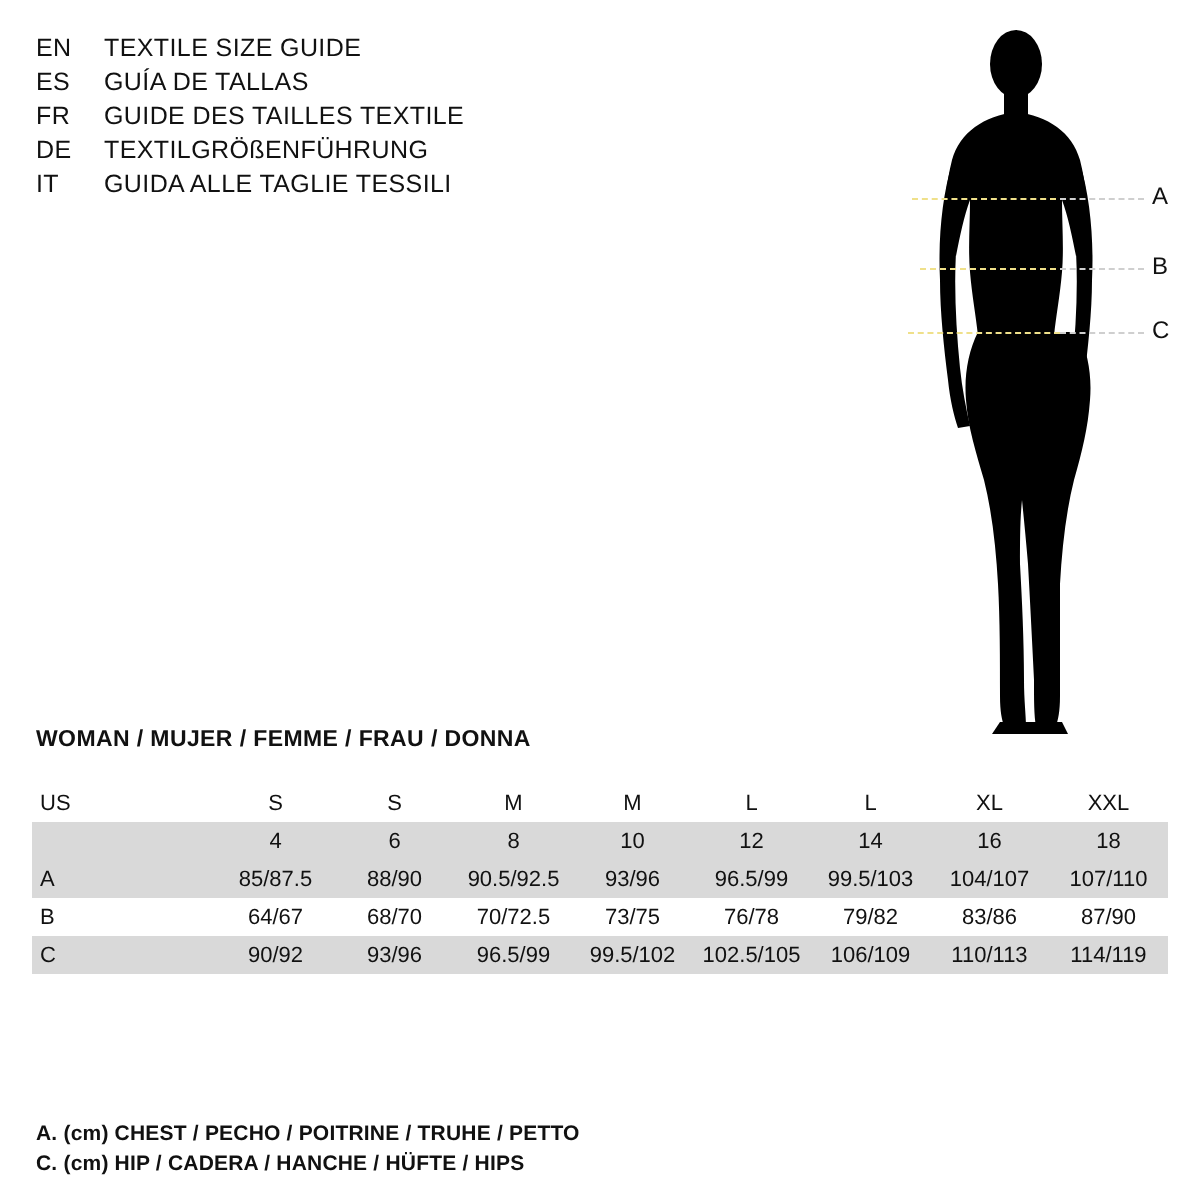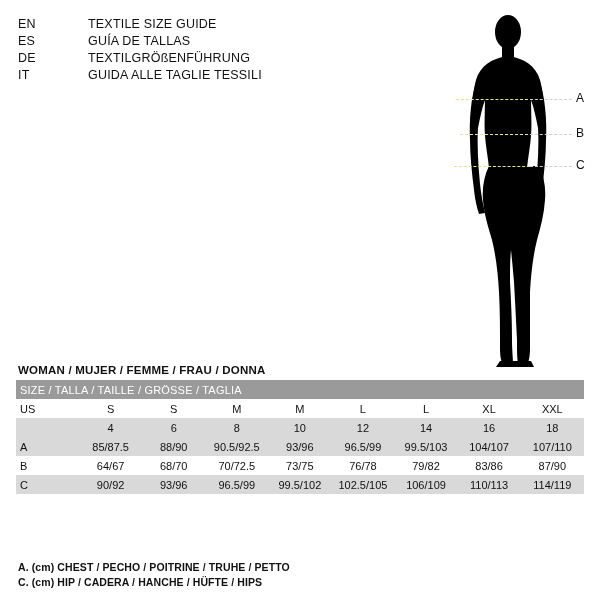--- a/index.html
+++ b/index.html
@@ -27,21 +27,20 @@
     top: 16px;
     left: 18px;
     width: 330px;
   }
   .title-row {
     display: flex;
     align-items: baseline;
     font-size: 12.5px;
     letter-spacing: 0.2px;
     line-height: 17px;
-    gap: 36px;
   }
   .title-lang {
     width: 34px;
     flex: 0 0 34px;
     color: #111;
   }
   .title-text {
     color: #111;
   }
 
@@ -74,21 +73,21 @@
   .table-wrap {
     position: absolute;
     left: 16px;
     top: 362px;
     width: 568px;
   }
   .woman-header {
     font-size: 11.5px;
     font-weight: bold;
     letter-spacing: 0.2px;
-    padding: 2px 2px 4px 2px;
+    padding: 2px 2px 16px 2px;
     color: #111;
   }
   table.size-table {
     border-collapse: collapse;
     width: 568px;
     font-size: 11px;
     table-layout: fixed;
   }
   table.size-table td {
     padding: 2px 2px;
@@ -139,20 +138,24 @@
 <div class="page">
 
   <div class="titles">
     <div class="title-row">
       <span class="title-lang">EN</span>
       <span class="title-text">TEXTILE SIZE GUIDE</span>
     </div>
     <div class="title-row">
       <span class="title-lang">ES</span>
       <span class="title-text">GUÍA DE TALLAS</span>
+    </div>
+    <div class="title-row">
+      <span class="title-lang">FR</span>
+      <span class="title-text">GUIDE DES TAILLES TEXTILE</span>
     </div>
     <div class="title-row">
       <span class="title-lang">DE</span>
       <span class="title-text">TEXTILGRÖßENFÜHRUNG</span>
     </div>
     <div class="title-row">
       <span class="title-lang">IT</span>
       <span class="title-text">GUIDA ALLE TAGLIE TESSILI</span>
     </div>
   </div>
@@ -222,23 +225,20 @@
 
     <div class="measure-line" style="left:24px; top:158px; width:76px;"></div>
     <div class="measure-line right" style="left:100px; top:158px; width:42px;"></div>
     <div class="measure-label" style="left:146px; top:150px;">C</div>
   </div>
 
   <div class="table-wrap">
     <div class="woman-header">WOMAN / MUJER / FEMME / FRAU / DONNA</div>
     <table class="size-table">
       <tbody>
-          <tr class="head">
-        <td class="rowlabel" colspan="9">SIZE / TALLA / TAILLE / GRÖSSE / TAGLIA</td>
-      </tr>
       <tr class="plain">
         <td class="rowlabel">US</td>
         <td>S</td>
         <td>S</td>
         <td>M</td>
         <td>M</td>
         <td>L</td>
         <td>L</td>
         <td>XL</td>
         <td>XXL</td>

